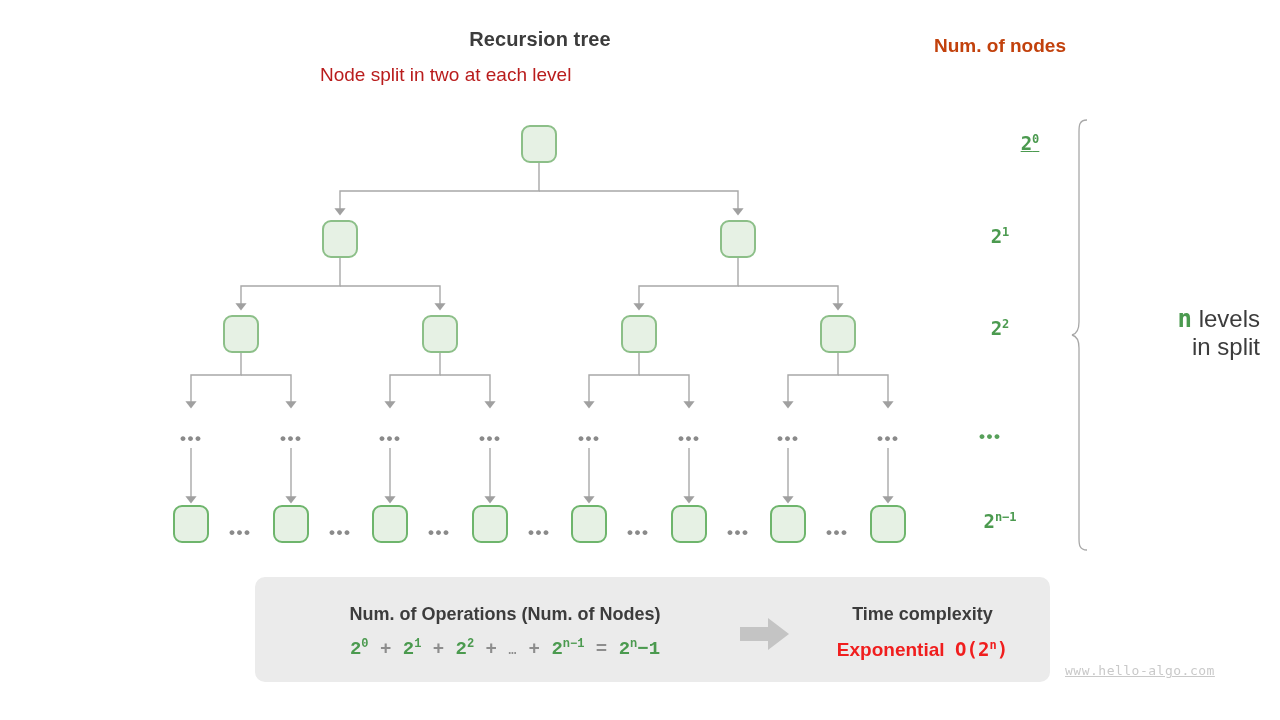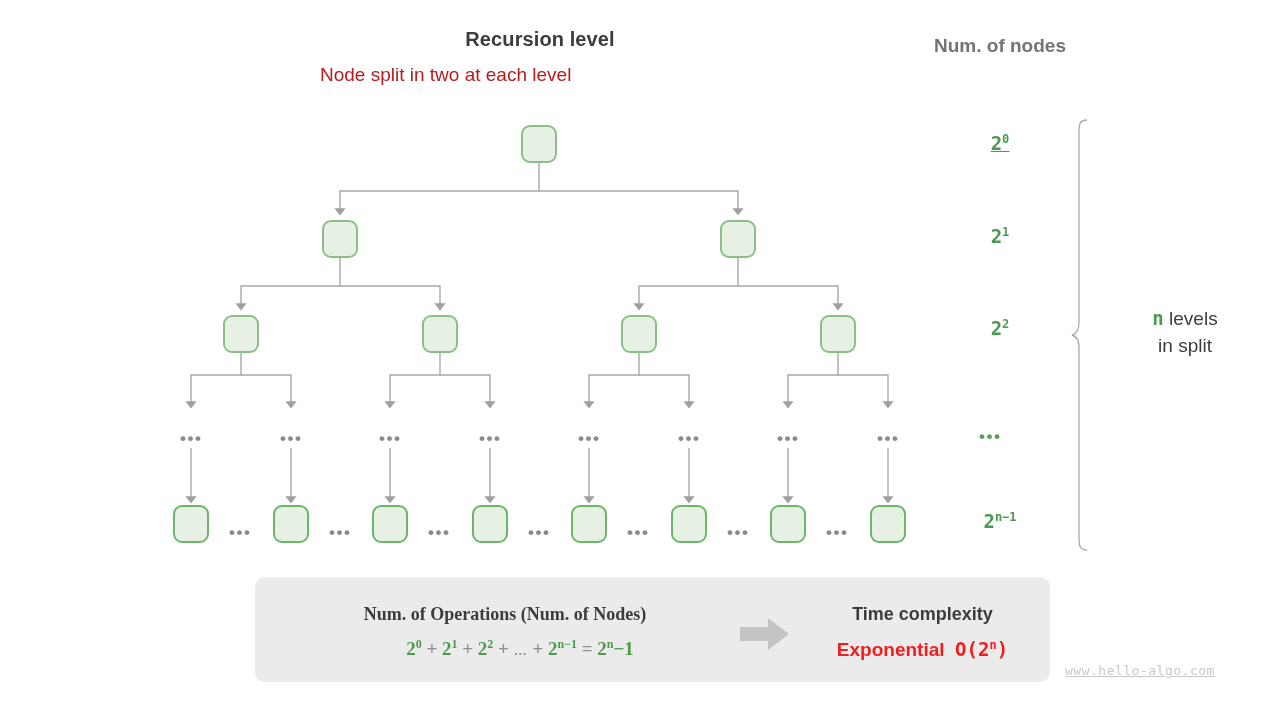--- a/index.html
+++ b/index.html
@@ -46,21 +46,21 @@
     color: #b91c1c;
   }
   .title-right {
     position: absolute;
     left: 900px;
     top: 33px;
     width: 200px;
     text-align: center;
     font-size: 19px;
     font-weight: bold;
-    color: #737373;
+    color: #c2410c;
     line-height: 25px;
   }
 
   
   .node {
     position: absolute;
     width: 36px;
     height: 38px;
     border-radius: 9px;
     background: #e6f1e4;
@@ -101,22 +101,22 @@
     line-height: 0;
   }
 
   
   .brace-wrap { position: absolute; left: 1070px; top: 118px; }
   .levels-label {
     position: absolute;
     left: 1110px;
     top: 305px;
     width: 150px;
-    text-align: center;
-    font-size: 19px;
+    text-align: right;
+    font-size: 24px;
     color: #3c3c3c;
     line-height: 27px;
   }
   .levels-label .n {
     color: #4b9a4f;
     font-weight: bold;
     font-family: "DejaVu Sans Mono", monospace;
   }
 
   
@@ -131,31 +131,30 @@
   }
   .sum-left-title {
     position: absolute;
     left: 255px;
     top: 604px;
     width: 500px;
     text-align: center;
     font-size: 18px;
     font-weight: bold;
     color: #3c3c3c;
-    font-family: Liberation Serif, serif;
   }
   .sum-formula {
     position: absolute;
-    left: 270px;
+    left: 255px;
     top: 638px;
     width: 500px;
     text-align: center;
     font-size: 19px;
     font-weight: bold;
-    font-family: Liberation Serif, serif;
+    font-family: Liberation Mono, monospace;
     white-space: nowrap;
     color: #8a8a8a;
   }
   .sum-formula .g { color: #4b9a4f; }
   .sum-formula .op { color: #8d8d8d; }
   .sum-formula sup { font-size: 12px; vertical-align: super; line-height: 0; }
   .sum-formula .smalldots { font-size: 13px; letter-spacing: 1px; }
 
   .sum-right-title {
     position: absolute;
@@ -196,21 +195,21 @@
     letter-spacing: .5px;
     white-space: nowrap;
     text-decoration: underline;
   }
 </style>
 </head>
 <body>
 
 <div id="canvas">
 
-  <div class="title-main">Recursion level</div>
+  <div class="title-main">Recursion tree</div>
   <div class="title-sub">Node split in two at each level</div>
   <div class="title-right">
     <div>Num. of nodes</div>
   </div>
 
   <svg class="abs" style="left:0;top:0;width:1280px;height:720px;pointer-events:none;">
     <defs>
       <marker id="ah" markerWidth="8" markerHeight="8" refX="1.2" refY="4" orient="auto" markerUnits="strokeWidth">
         <path d="M0,0 L0,8 L5.2,4 z" fill="#a0a0a0"></path>
       </marker>
@@ -275,21 +274,21 @@
   <div class="node leaf" style="left:870px;top:505px;"></div>
 
   <div class="dots" style="left:229px;top:524px;">•••</div>
   <div class="dots" style="left:329px;top:524px;">•••</div>
   <div class="dots" style="left:428px;top:524px;">•••</div>
   <div class="dots" style="left:528px;top:524px;">•••</div>
   <div class="dots" style="left:627px;top:524px;">•••</div>
   <div class="dots" style="left:727px;top:524px;">•••</div>
   <div class="dots" style="left:826px;top:524px;">•••</div>
 
-  <div class="pow" style="left:955px;top:132px;text-decoration:underline;">
+  <div class="pow" style="left:985px;top:132px;text-decoration:underline;">
     <span>2</span><sup>0</sup>
   </div>
   <div class="pow" style="left:955px;top:225px;">
     <span>2</span><sup>1</sup>
   </div>
   <div class="pow" style="left:955px;top:317px;">
     <span>2</span><sup>2</sup>
   </div>
   <div class="dots green" style="left:979px;top:428px;">•••</div>
   <div class="pow" style="left:955px;top:510px;">

